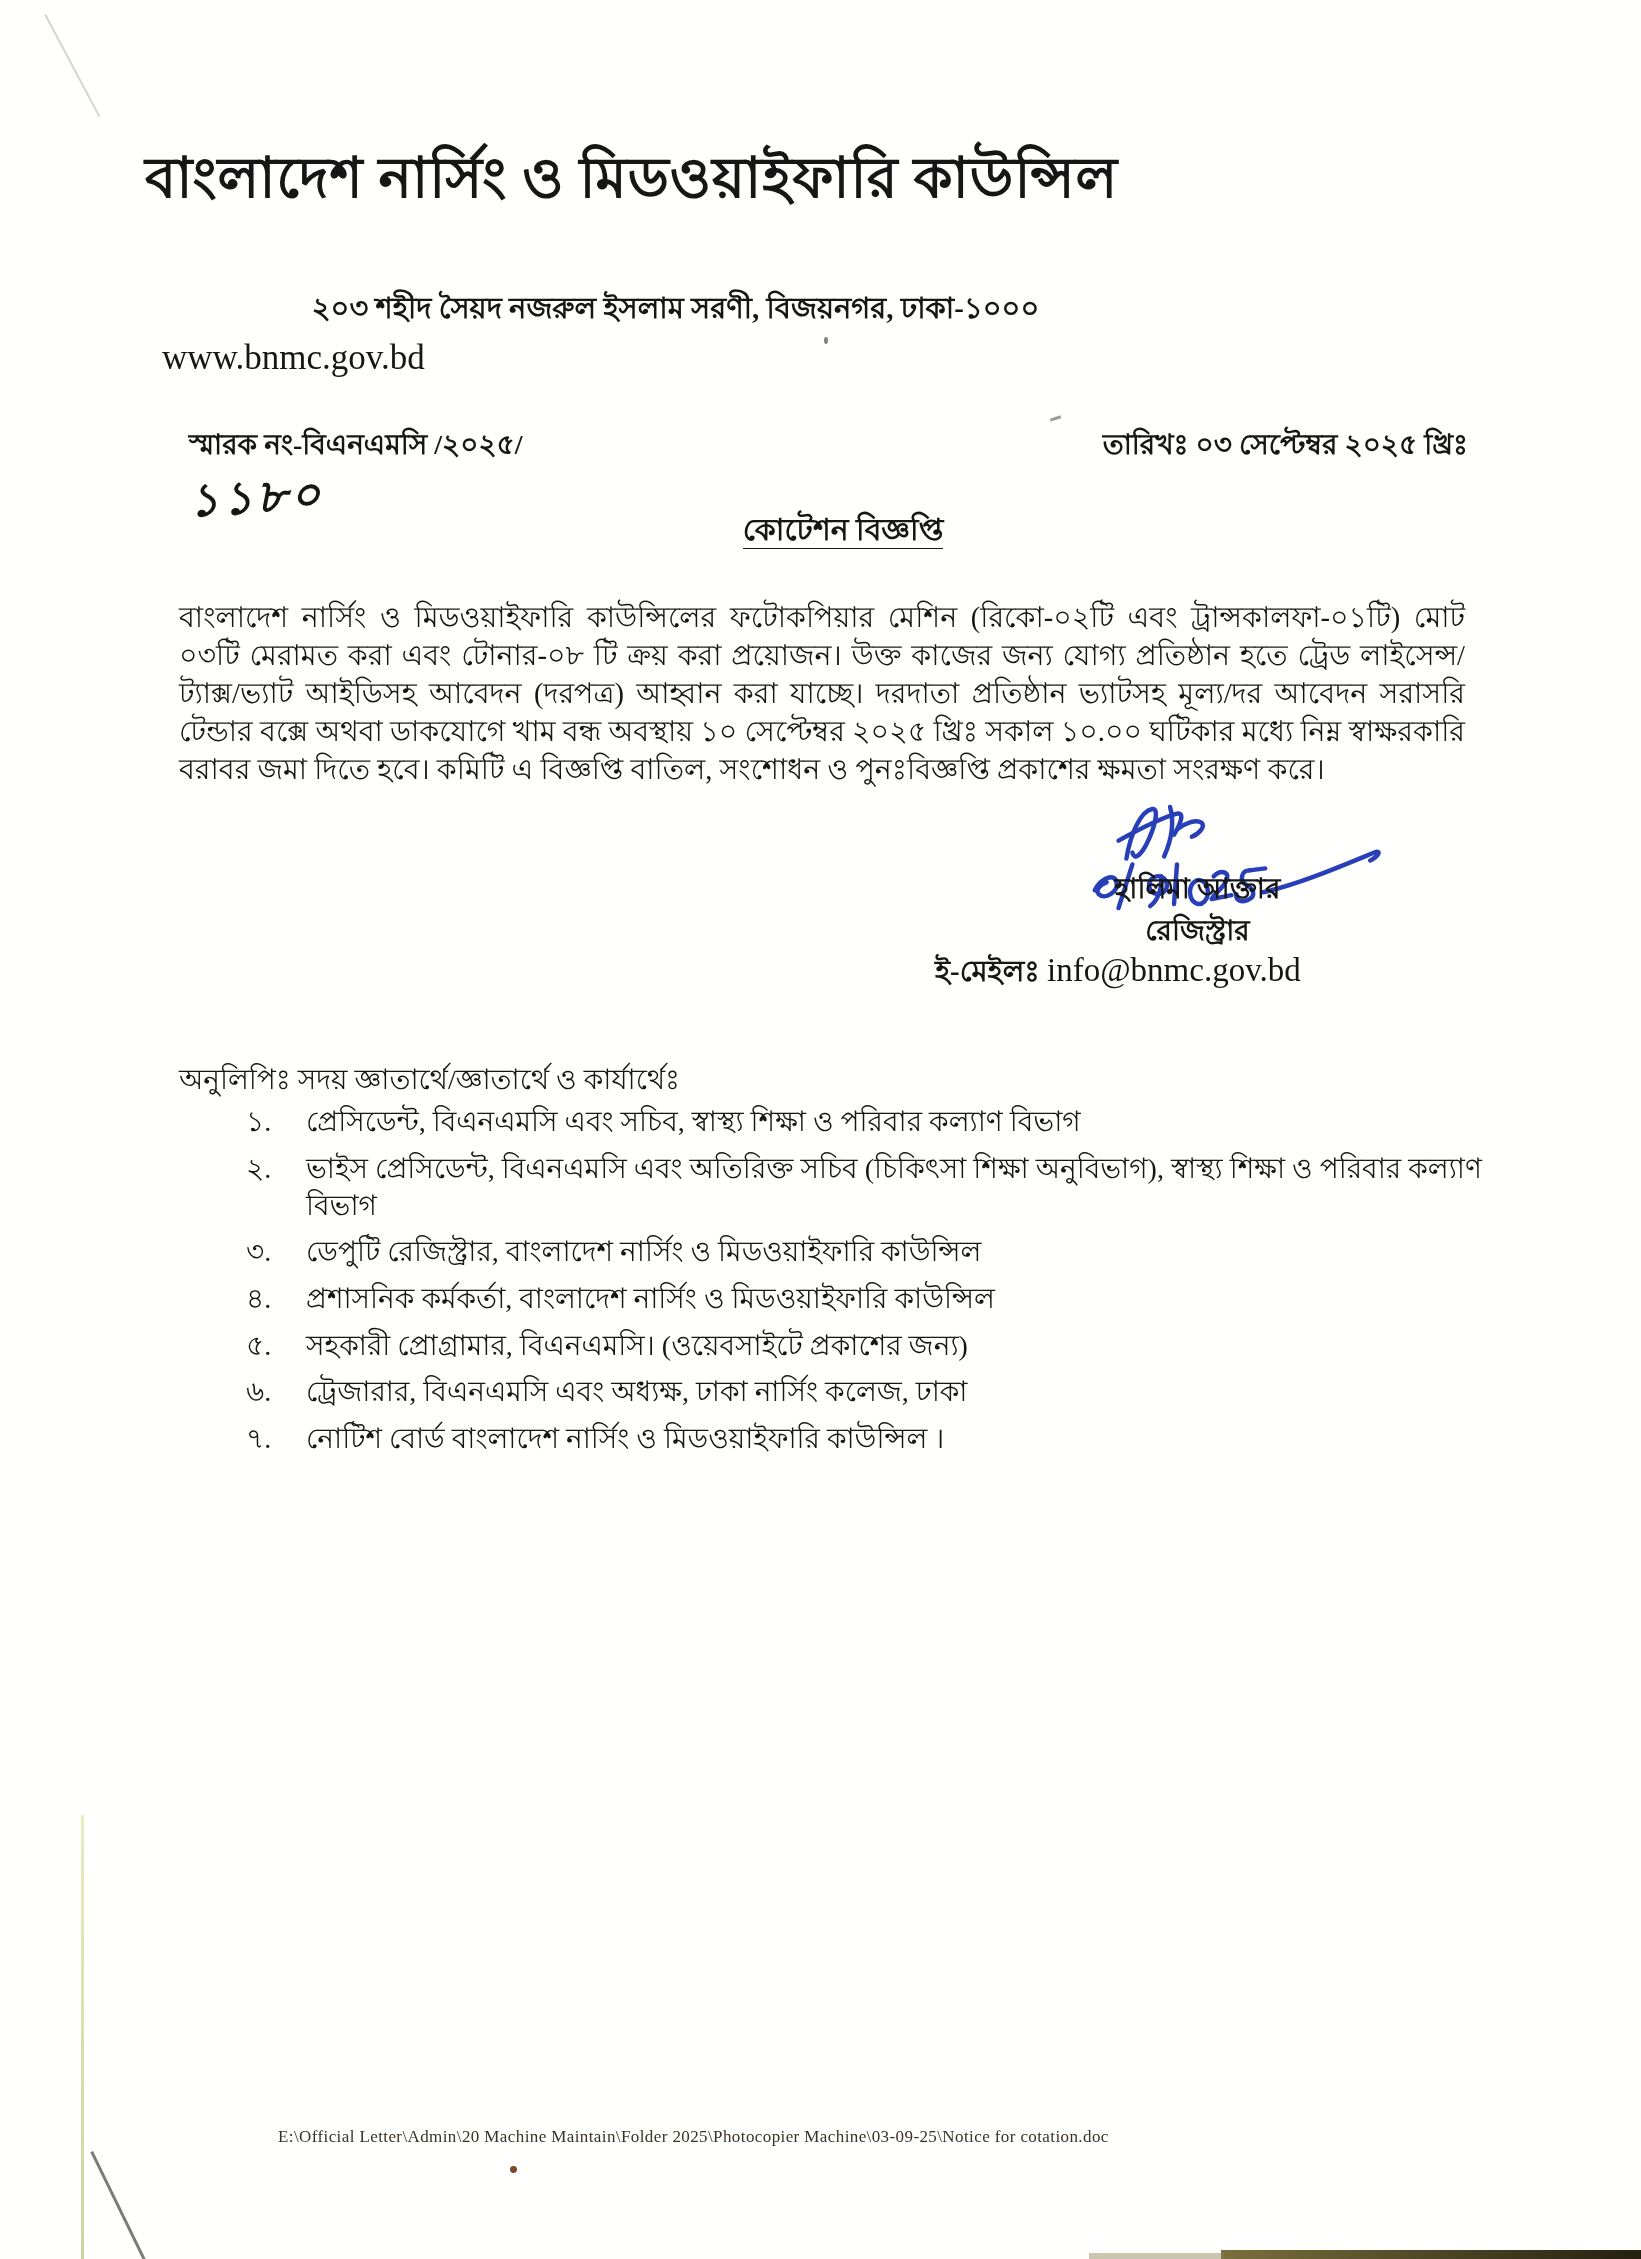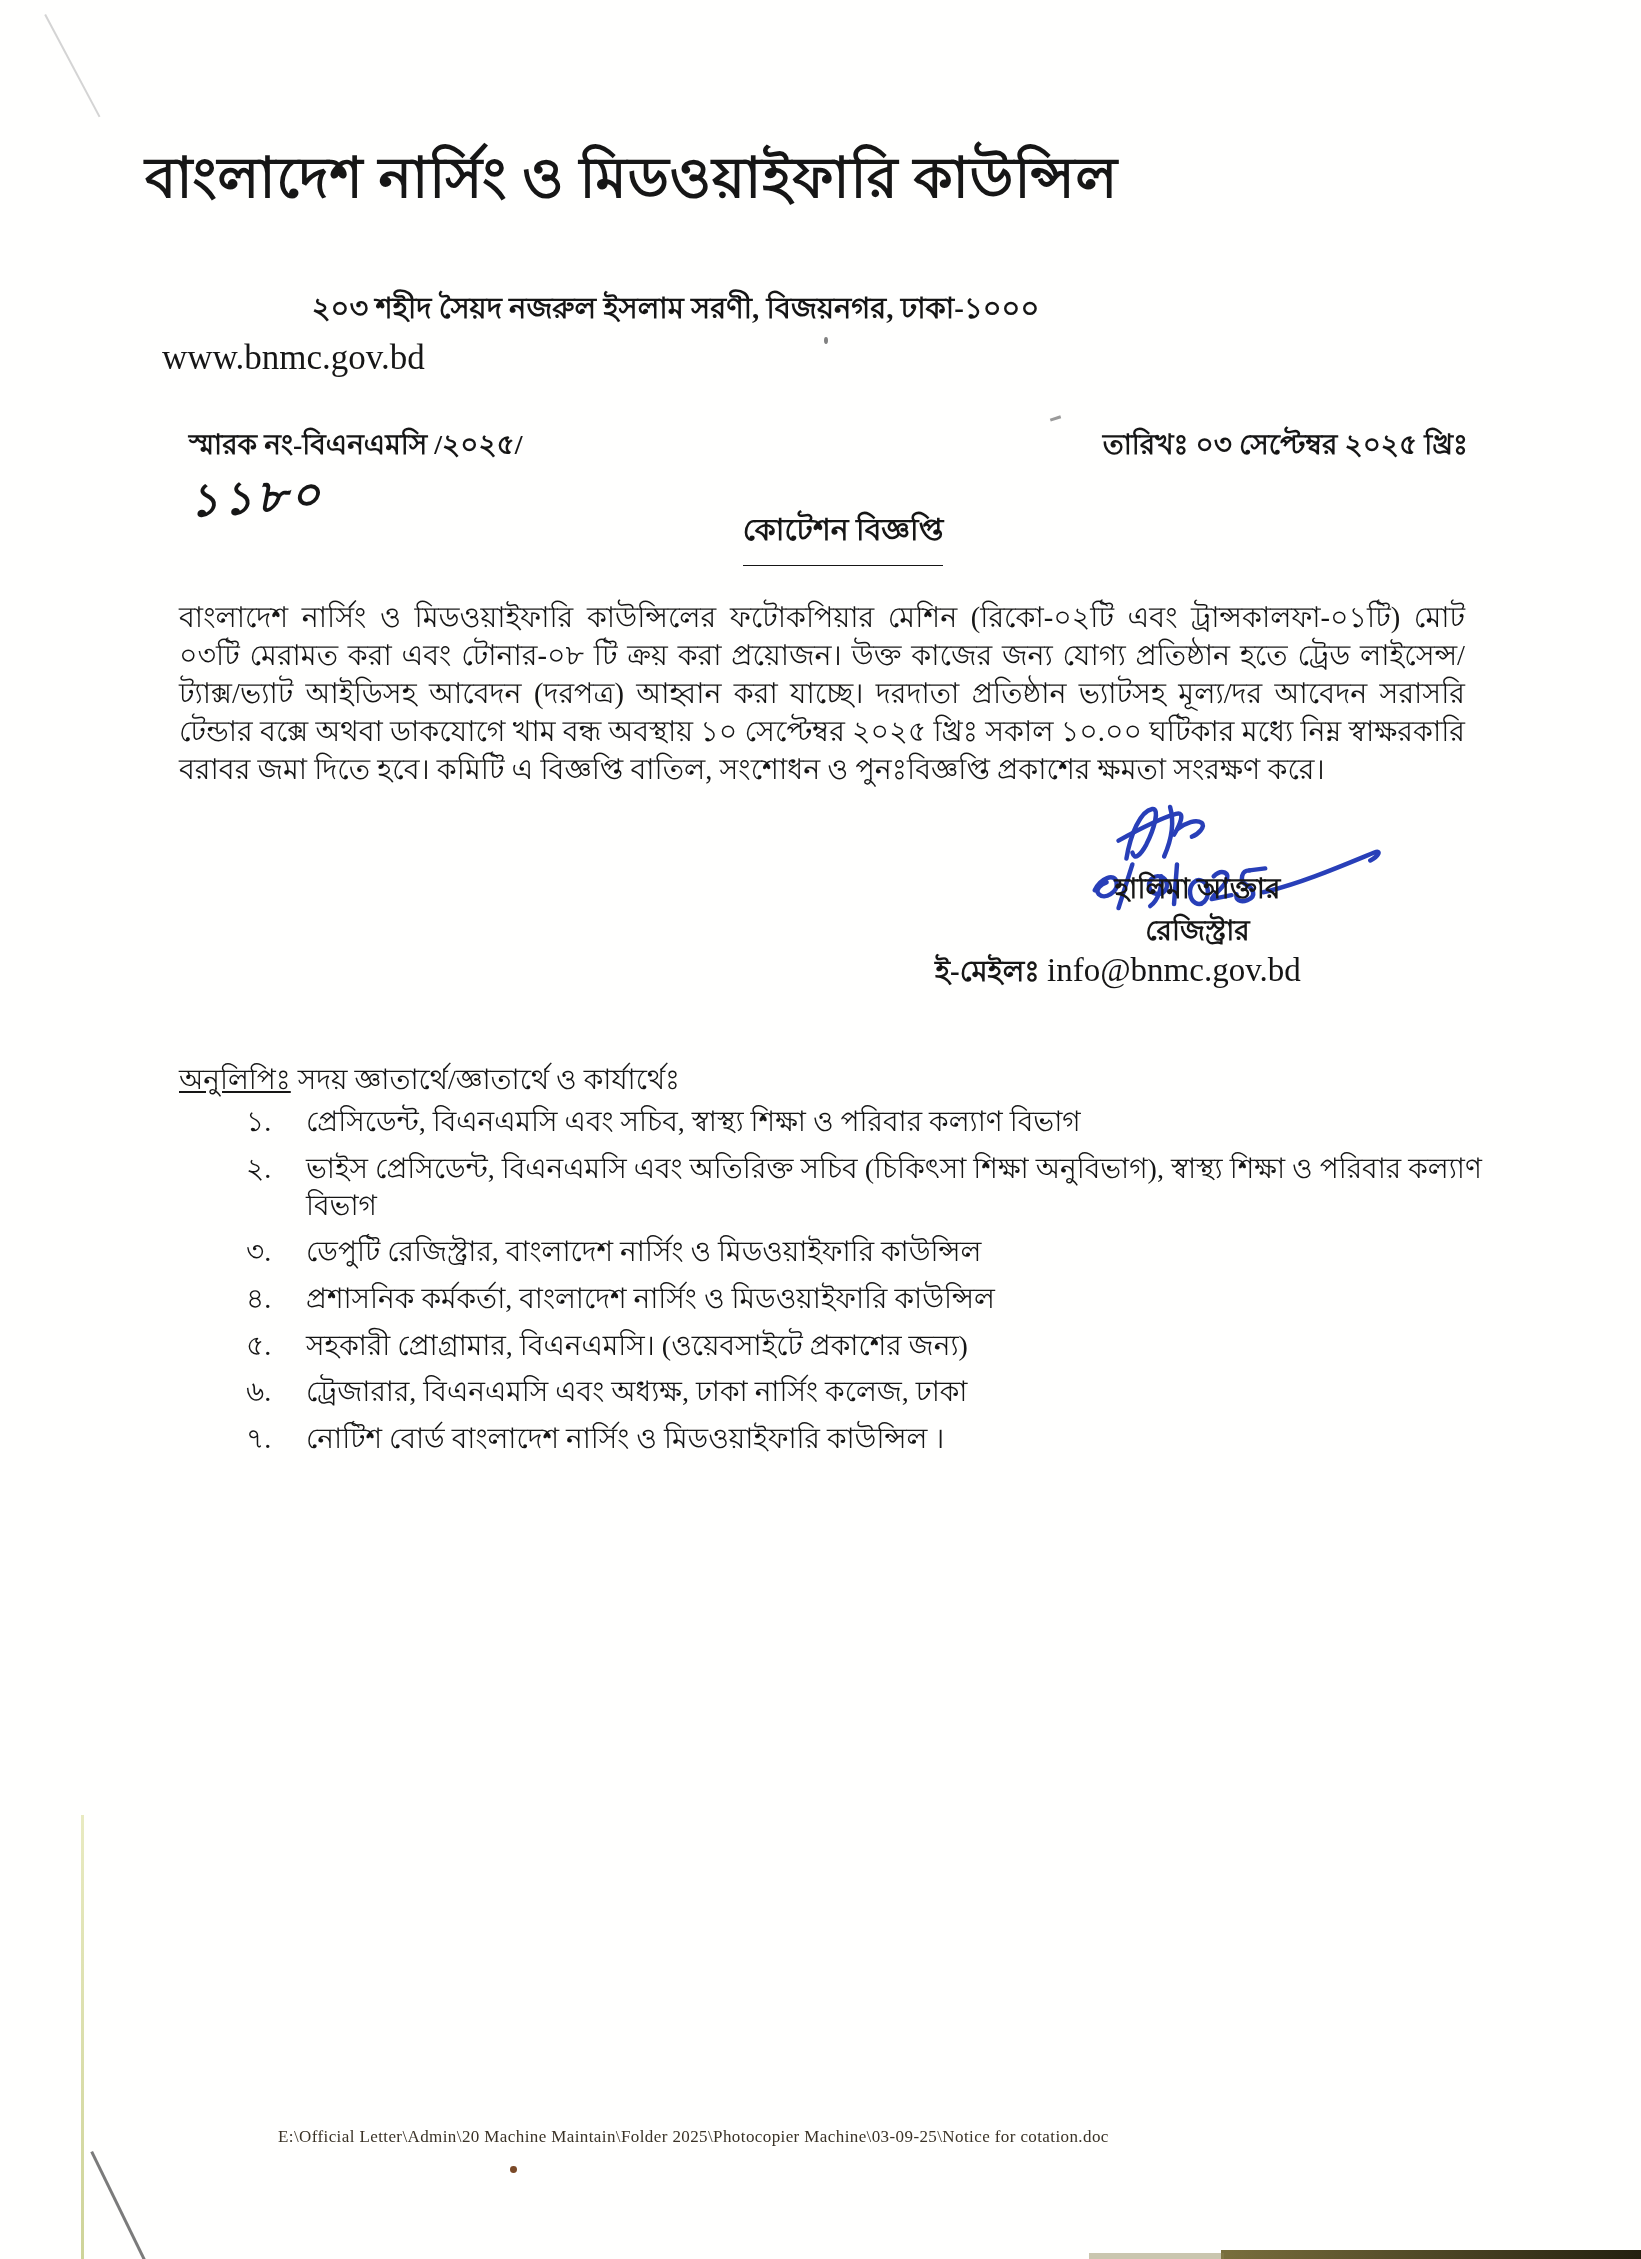--- a/index.html
+++ b/index.html
@@ -37,33 +37,33 @@
     font-family:cursive;
     font-size:46px;font-weight:bold;font-style:italic;
     margin-left:9.7px;position:relative;top:-7.7px;
     transform:rotate(-3deg);display:inline-block;
     letter-spacing:3.9px;
   }
   .subject{
     left:0;top:506px;width:1686px;text-align:center;
     font-size:30px;font-weight:bold;
   }
-  .subject span{border-bottom:1.9px solid #161616;padding-bottom:19px;}
+  .subject span{border-bottom:1.9px solid #161616;padding-bottom:2px;}
   .body-par{
     left:179px;top:599px;width:1286px;
     font-size:28.5px;line-height:38px;text-align:justify;
     font-weight:500;
   }
   .sig-svg{left:1074px;top:801px;width:319px;height:114px;}
   .sig-name{left:1072px;top:867px;width:251px;text-align:center;font-size:28px;}
   .sig-desig{left:1072px;top:909px;width:251px;text-align:center;font-size:28px;}
   .sig-email{left:935px;top:948px;font-size:29px;white-space:nowrap;}
   .sig-email .latin{font-family:"Liberation Serif", serif;font-size:33px;}
   .copy-head{left:179px;top:1058px;font-size:28px;font-weight:500;}
-  .copy-head .u{text-decoration:underline;}
+  .copy-head .u{}
   .copy-list{
     left:246px;top:1103px;width:1236px;
     font-size:28px;line-height:37px;font-weight:500;
   }
   .copy-item{display:flex;margin-bottom:9.7px;}
   .copy-num{width:60px;flex:0 0 60px;}
   .copy-text{flex:1;}
   .footer-path{
     left:278px;top:2127px;
     font-family:"Liberation Serif", serif;

